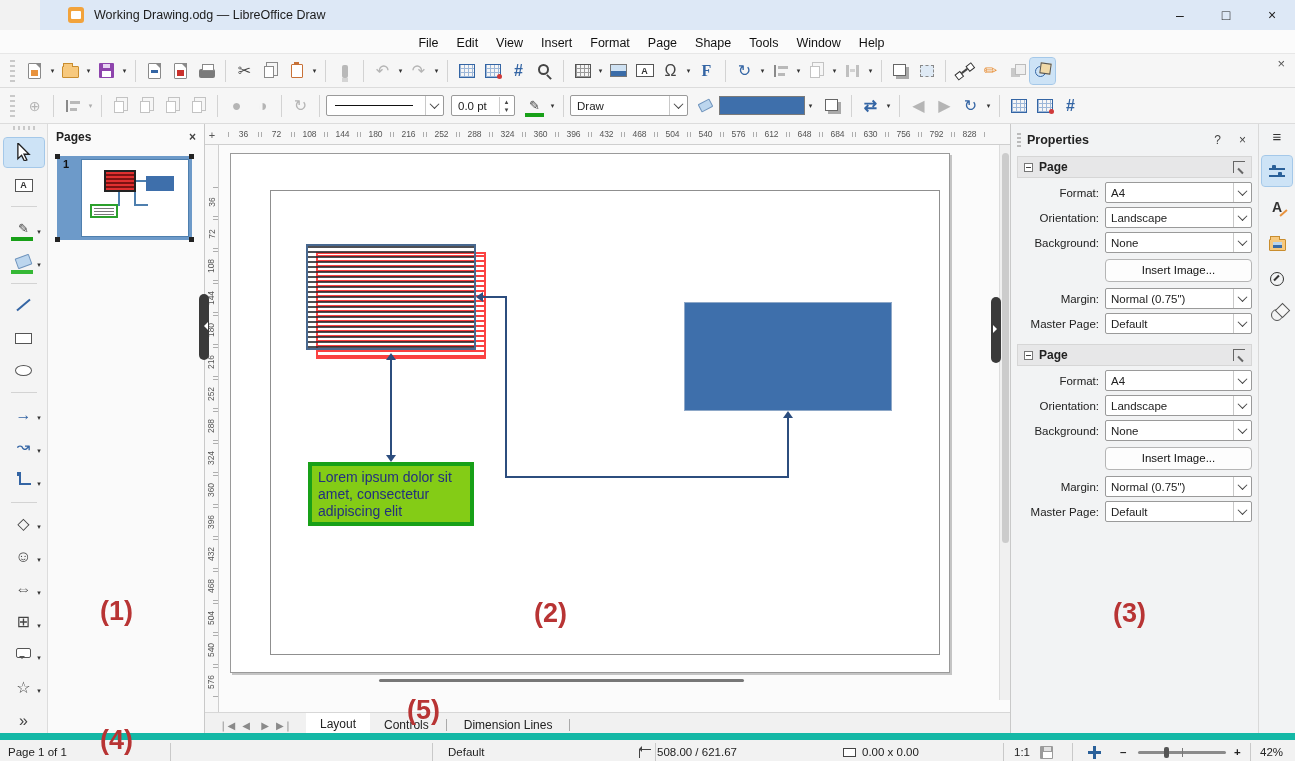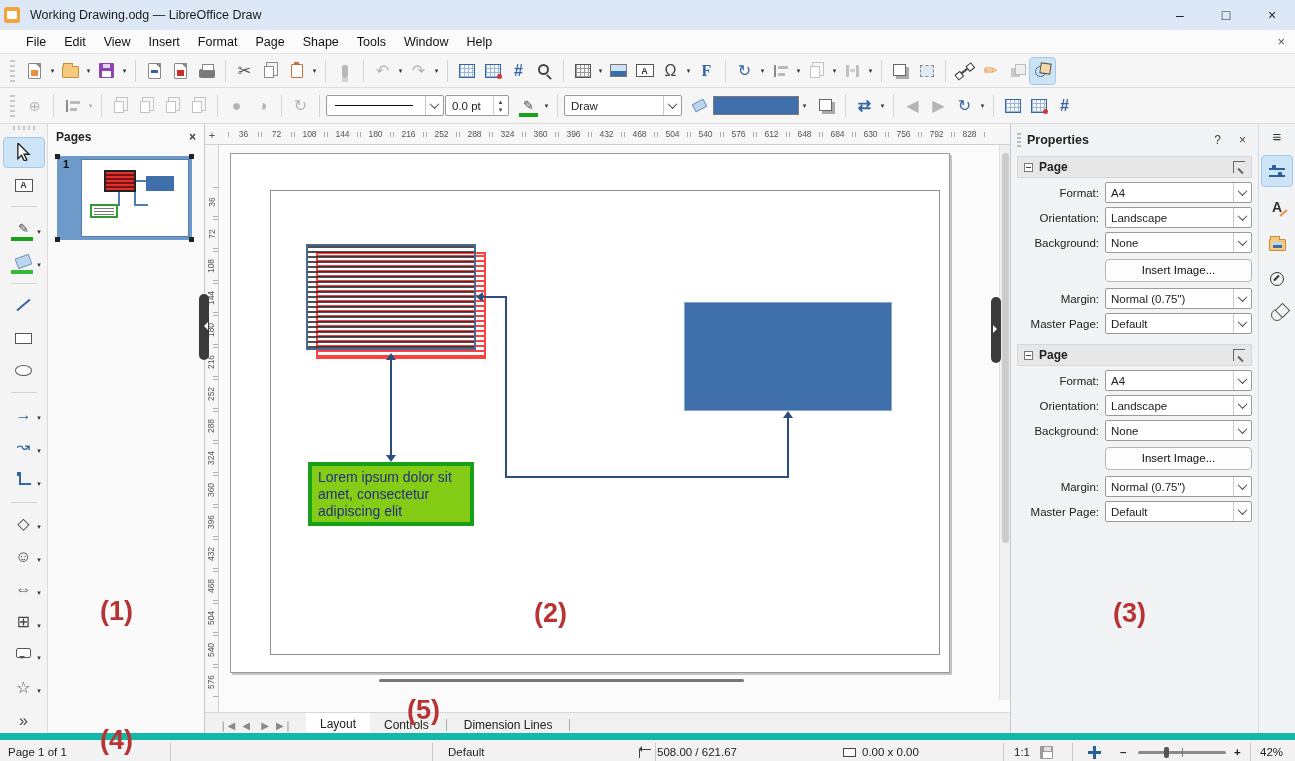--- a/index.html
+++ b/index.html
@@ -1,28 +1,28 @@
 <!DOCTYPE html>
 <html><head>
 <meta charset="utf-8">
 <style>
   * { box-sizing: border-box; margin: 0; padding: 0; }
   html,body { width:1295px; height:761px; overflow:hidden; }
   body { font-family:"Liberation Sans", sans-serif; background:#f2f2f2; position:relative; font-size:12px; color:#222; }
 
   
-  .titlebar { height:30px; background:#dde8f6; display:flex; align-items:center; padding-left:4px; }
+  .titlebar { height:30px; background:#dde8f6; display:flex; align-items:center; padding-left:28px;margin-left:40px; }
   .app-icon { width:16px; height:16px; background:#f2a33c; border-radius:3px; position:relative; margin-right:10px; }
   .app-icon::after { content:""; position:absolute; left:3px; top:4px; width:10px; height:8px; background:#fff; border-radius:1px; }
   .title-text { font-size:12.5px; color:#1b1b1b; }
   .win-controls { margin-left:auto; display:flex; height:30px; }
   .win-btn { width:46px; height:30px; display:flex; align-items:center; justify-content:center; font-size:14px; color:#222; }
 
   
-  .menubar { height:24px; background:#fbfbfb; display:flex; align-items:center; padding-left:8px; border-bottom:1px solid #e7e7e7; }
+  .menubar { height:24px; background:#fbfbfb; display:flex; align-items:center; padding-left:8px; border-bottom:1px solid #e7e7e7;flex-direction:column; }
   .menubar [data-name^="menu-item"] { padding:3px 9px; font-size:12.5px; color:#111; }
   .menubar-close { margin-left:auto; margin-right:10px; color:#555; font-size:13px; }
 
   
   .toolbar { height:34px; background:#f6f6f6; display:flex; align-items:center; padding:0 4px 0 10px; border-bottom:1px solid #dcdcdc; gap:1px; }
   .grip { width:5px; height:22px; margin-right:6px;
           background:repeating-linear-gradient(0deg,#c9c9c9 0 2px,transparent 2px 5px); }
   .tbtn { min-width:25px; height:26px; display:flex; align-items:center; justify-content:center; border-radius:3px; position:relative; }
   .tbtn.active { background:#cde3f6; outline:1px solid #a4c8e9; }
   .dd { font-size:7px; color:#333; width:9px; text-align:center; }
@@ -404,21 +404,21 @@
     </div>
   <div class="sep"></div>
   <div class="tbtn" data-name="rotate-button">
       <span class="glyph grayed" data-name="rotate-object-icon">↻</span>
     </div>
   <div class="sep"></div>
   <div class="combo" style="width:118px" data-name="line-style-select">
     <span class="linestyle-sample" data-name="line-style-sample"></span>
     <span class="chev" data-name="line-style-chevron"></span>
   </div>
-  <div class="spin" style="" data-name="line-width-spinner">
+  <div class="spin" style="margin-left:6px" data-name="line-width-spinner">
     <span data-name="line-width-value">0.0 pt</span>
     <span class="updown" data-name="line-width-spin-buttons">
         <span>▴</span>
         <span>▾</span>
       </span>
   </div>
   <div class="tbtn" style="margin-left:6px;position:relative" data-name="line-color-button">
     <span class="glyph dark small" data-name="line-color-pencil-icon">✎</span>
     <span class="i-colorbar" style="background:#18a018" data-name="line-color-bar"></span>
   </div>

